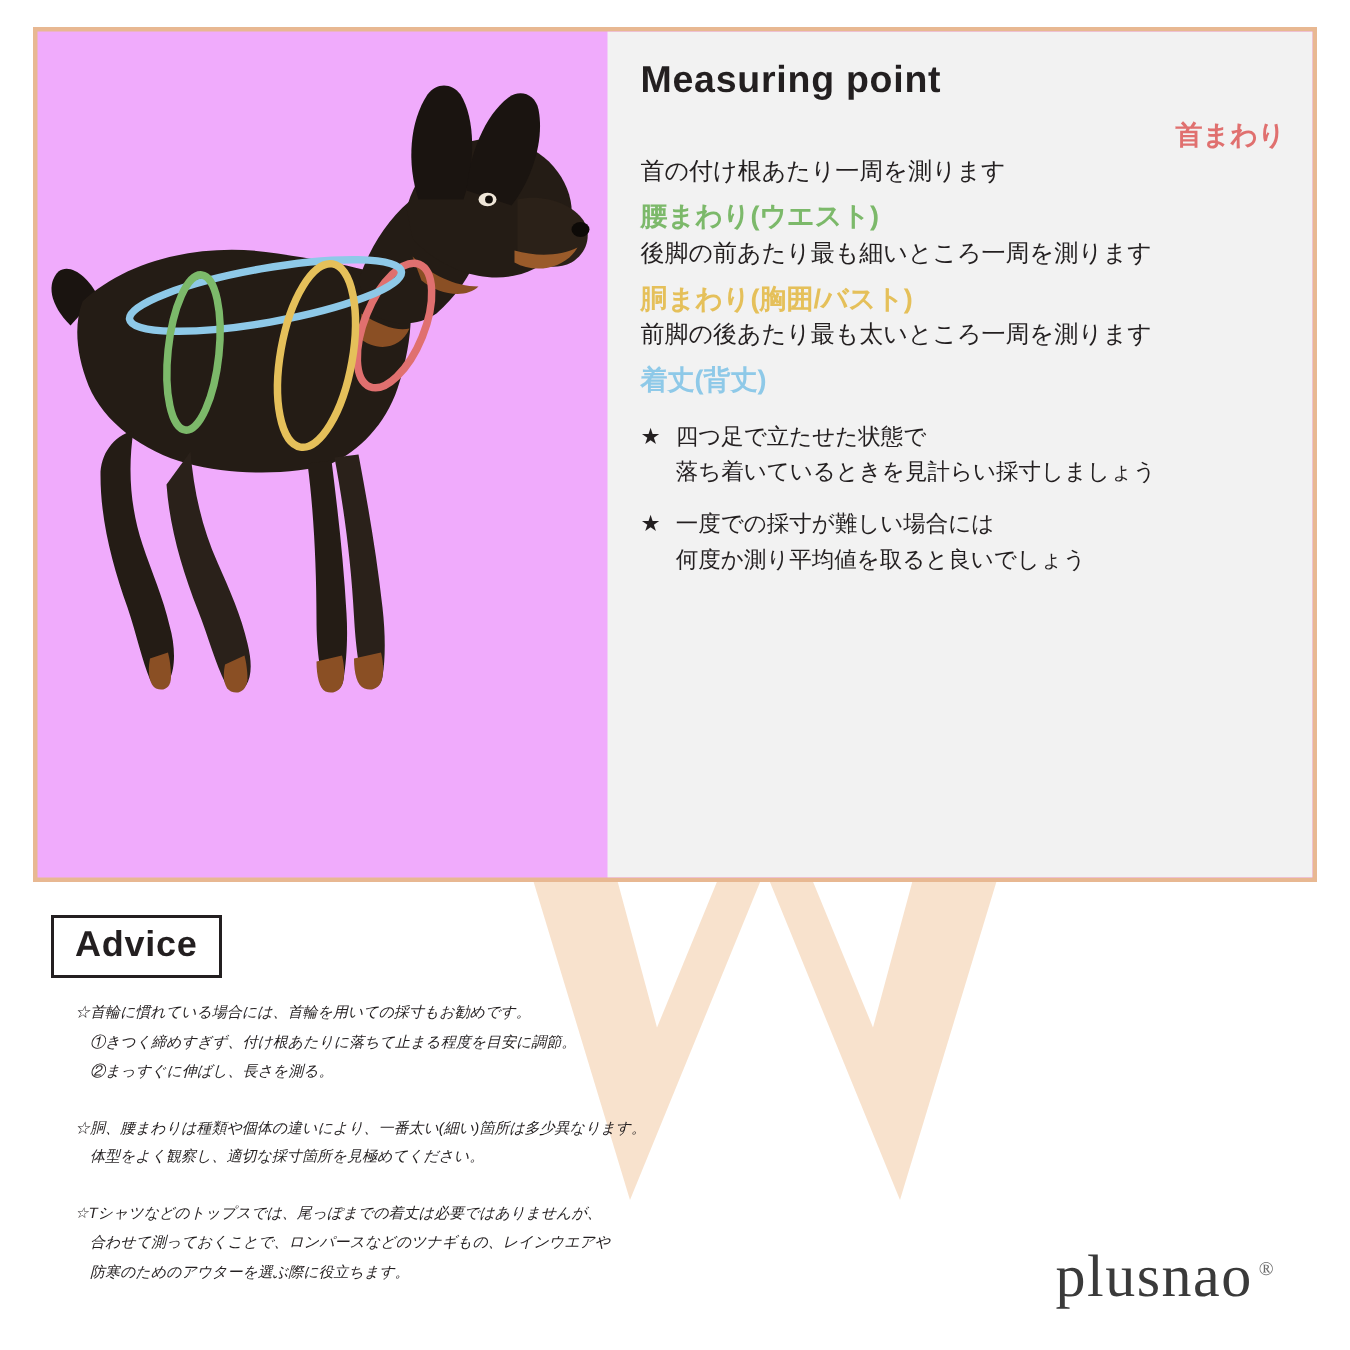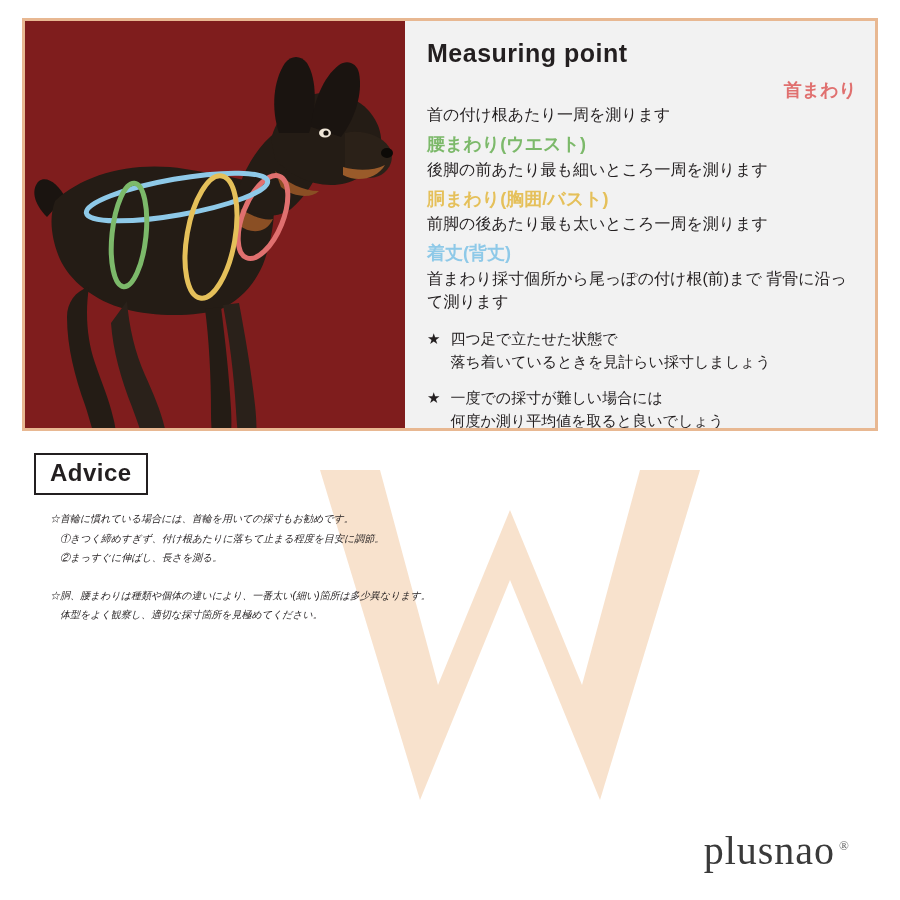--- a/index.html
+++ b/index.html
@@ -34,23 +34,23 @@
     height: 900px;
     box-sizing: border-box;
     padding: 18px 22px 0 22px;
   }
 
   
   .panel {
     position: relative;
     box-sizing: border-box;
     width: 856px;
-    height: 413px;
+    height: 570px;
     border: 3px solid #e8b892;
-    background: #7f1d1d;
+    background: #f0abfc;
     display: flex;
     overflow: hidden;
   }
   .panel-left {
     width: 380px;
     position: relative;
     flex: 0 0 380px;
   }
   .panel-right {
     flex: 1 1 auto;
@@ -236,22 +236,20 @@
         <div class="mp-desc">後脚の前あたり最も細いところ一周を測ります</div>
       </div>
 
       <div class="mp-item">
         <div class="mp-label c-chest">胴まわり(胸囲/バスト)</div>
         <div class="mp-desc">前脚の後あたり最も太いところ一周を測ります</div>
       </div>
 
       <div class="mp-item">
         <div class="mp-label c-back">着丈(背丈)</div>
-        <div class="mp-desc">首まわり採寸個所から尾っぽの付け根(前)まで
-背骨に沿って測ります</div>
       </div>
 
       <div class="mp-notes">
         <div class="note">
           <span class="star">★</span>
           <span class="note-body">四つ足で立たせた状態で
 落ち着いているときを見計らい採寸しましょう</span>
         </div>
         <div class="note">
           <span class="star">★</span>
@@ -264,20 +262,23 @@
 
   
   <div class="advice-head">Advice</div>
 
   <div class="advice-body">
     <p class="advice-para">☆首輪に慣れている場合には、首輪を用いての採寸もお勧めです。
 　①きつく締めすぎず、付け根あたりに落ちて止まる程度を目安に調節。
 　②まっすぐに伸ばし、長さを測る。</p>
     <p class="advice-para">☆胴、腰まわりは種類や個体の違いにより、一番太い(細い)箇所は多少異なります。
 　体型をよく観察し、適切な採寸箇所を見極めてください。</p>
+    <p class="advice-para">☆Tシャツなどのトップスでは、尾っぽまでの着丈は必要ではありませんが、
+　合わせて測っておくことで、ロンパースなどのツナギもの、レインウエアや
+　防寒のためのアウターを選ぶ際に役立ちます。</p>
   </div>
 
   
   <div class="brand">
     <span>plusnao</span><span class="reg">®</span>
   </div>
 
 </div>
 
 </body></html>

